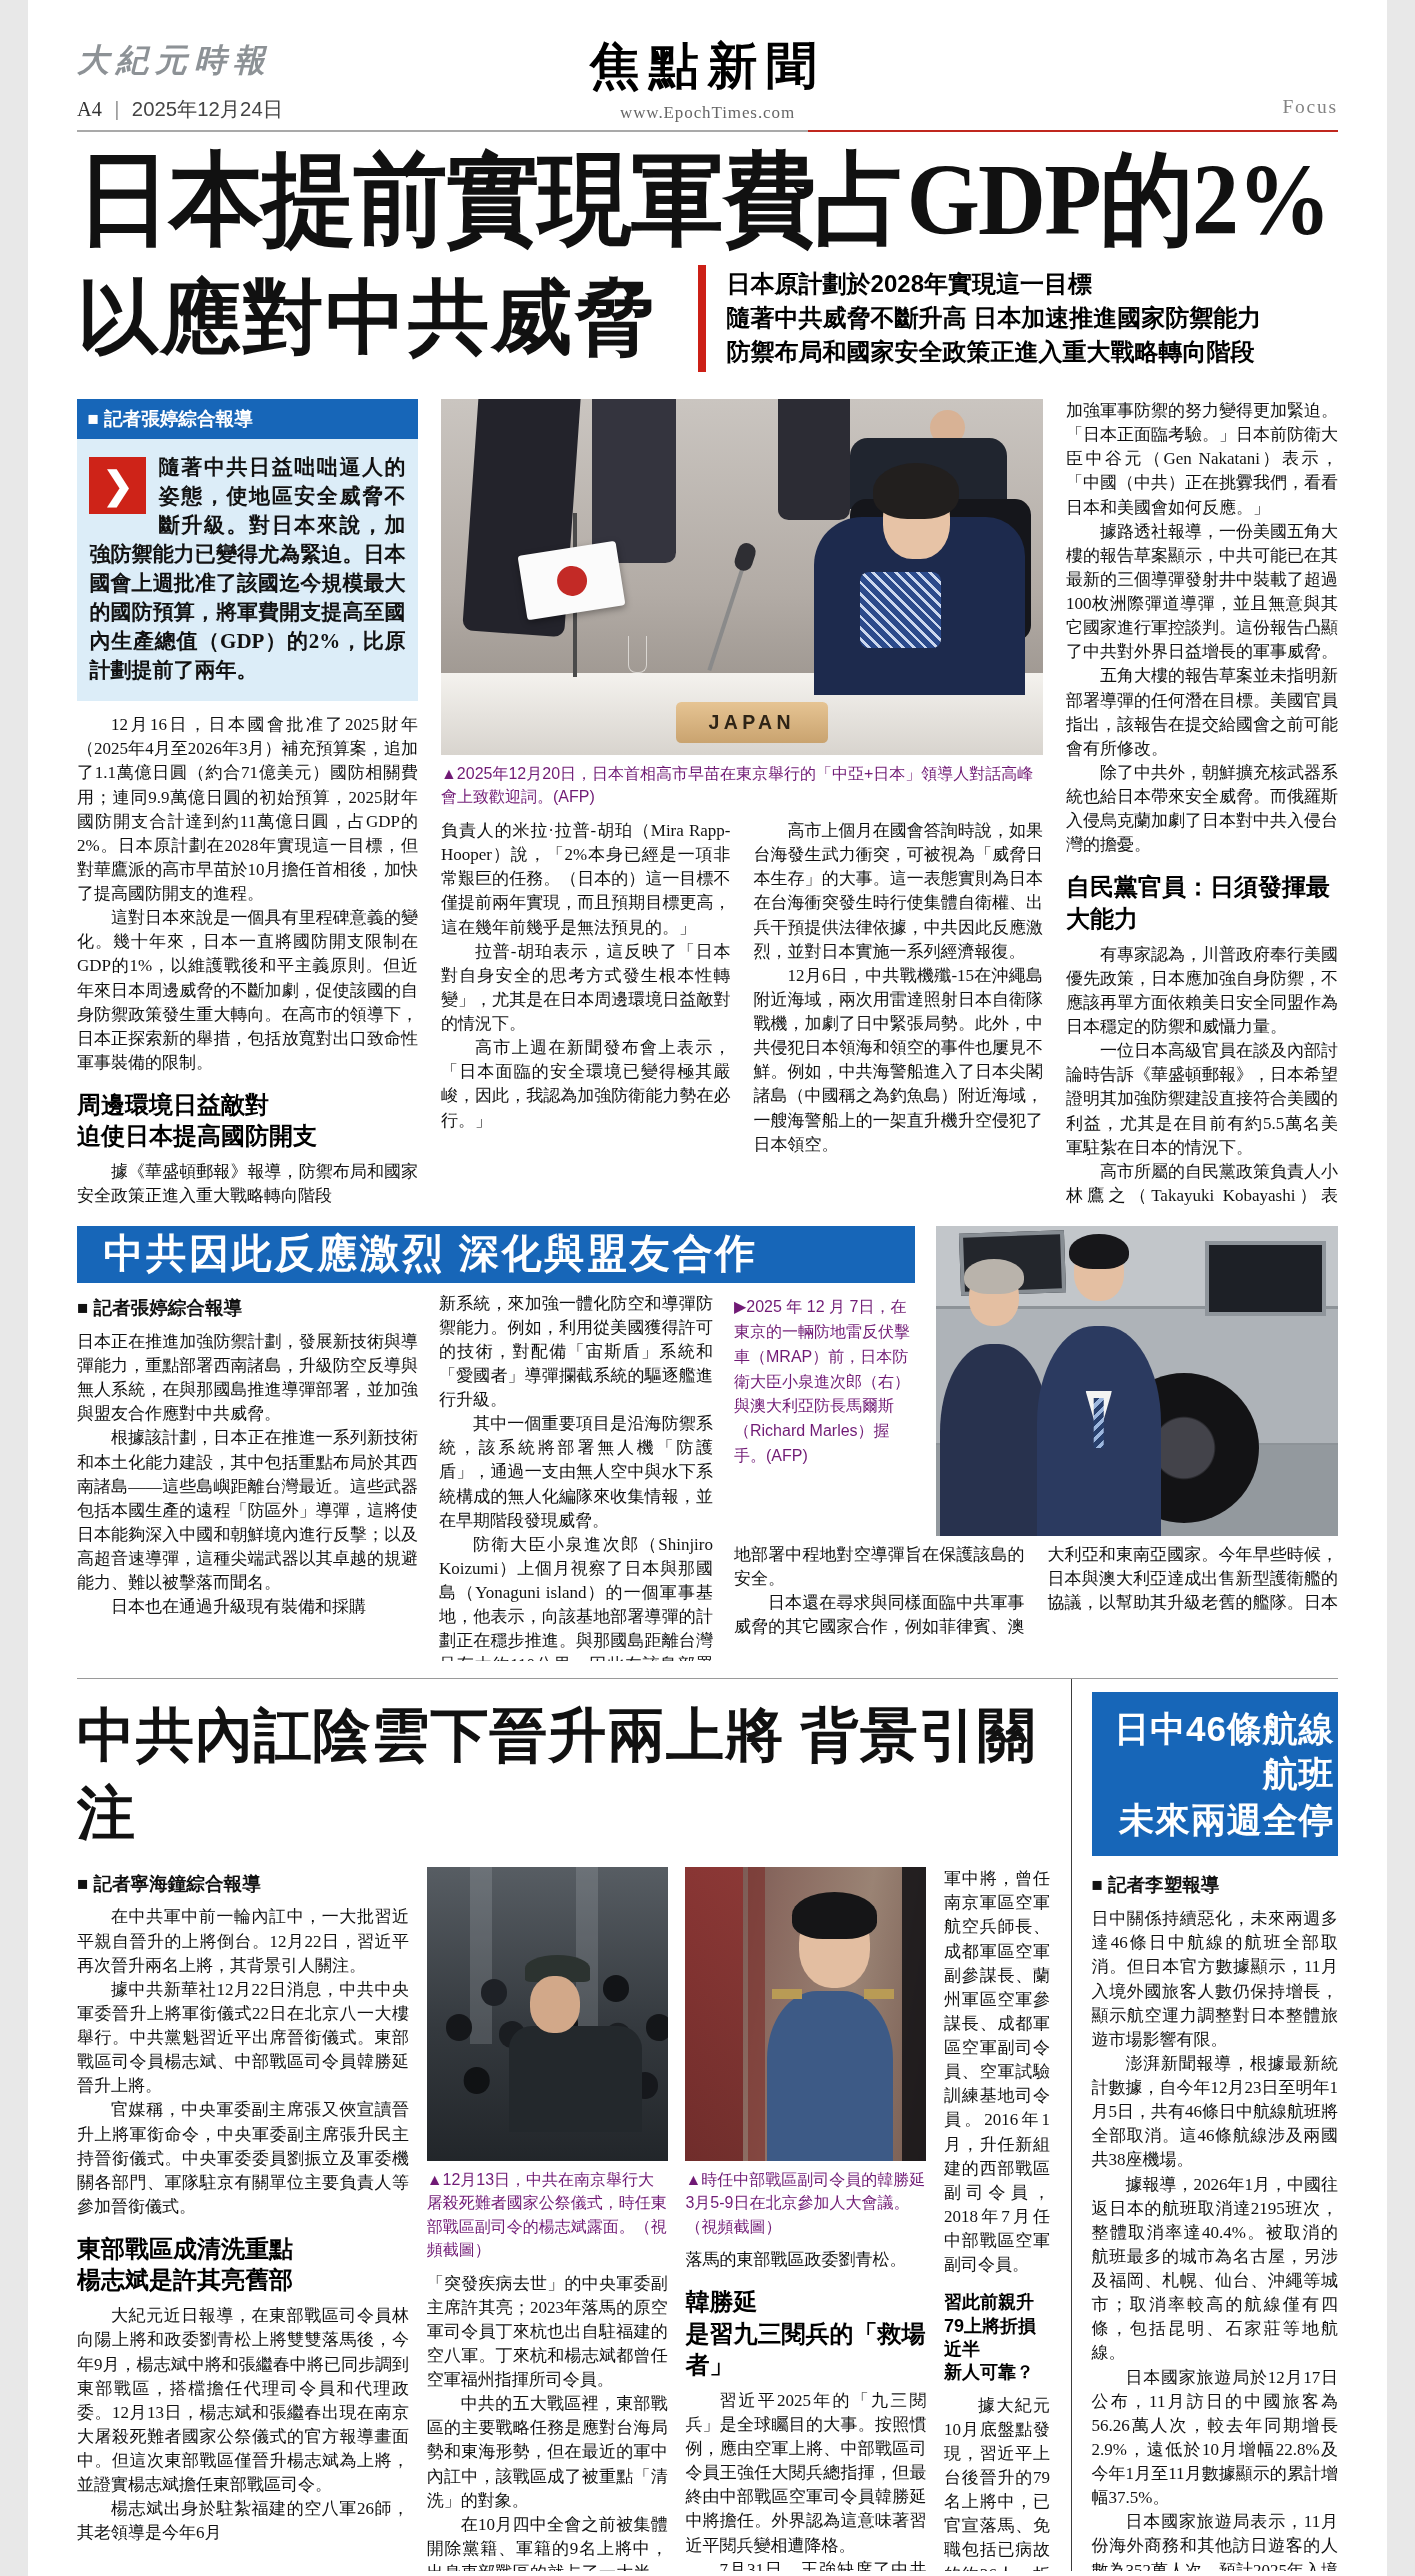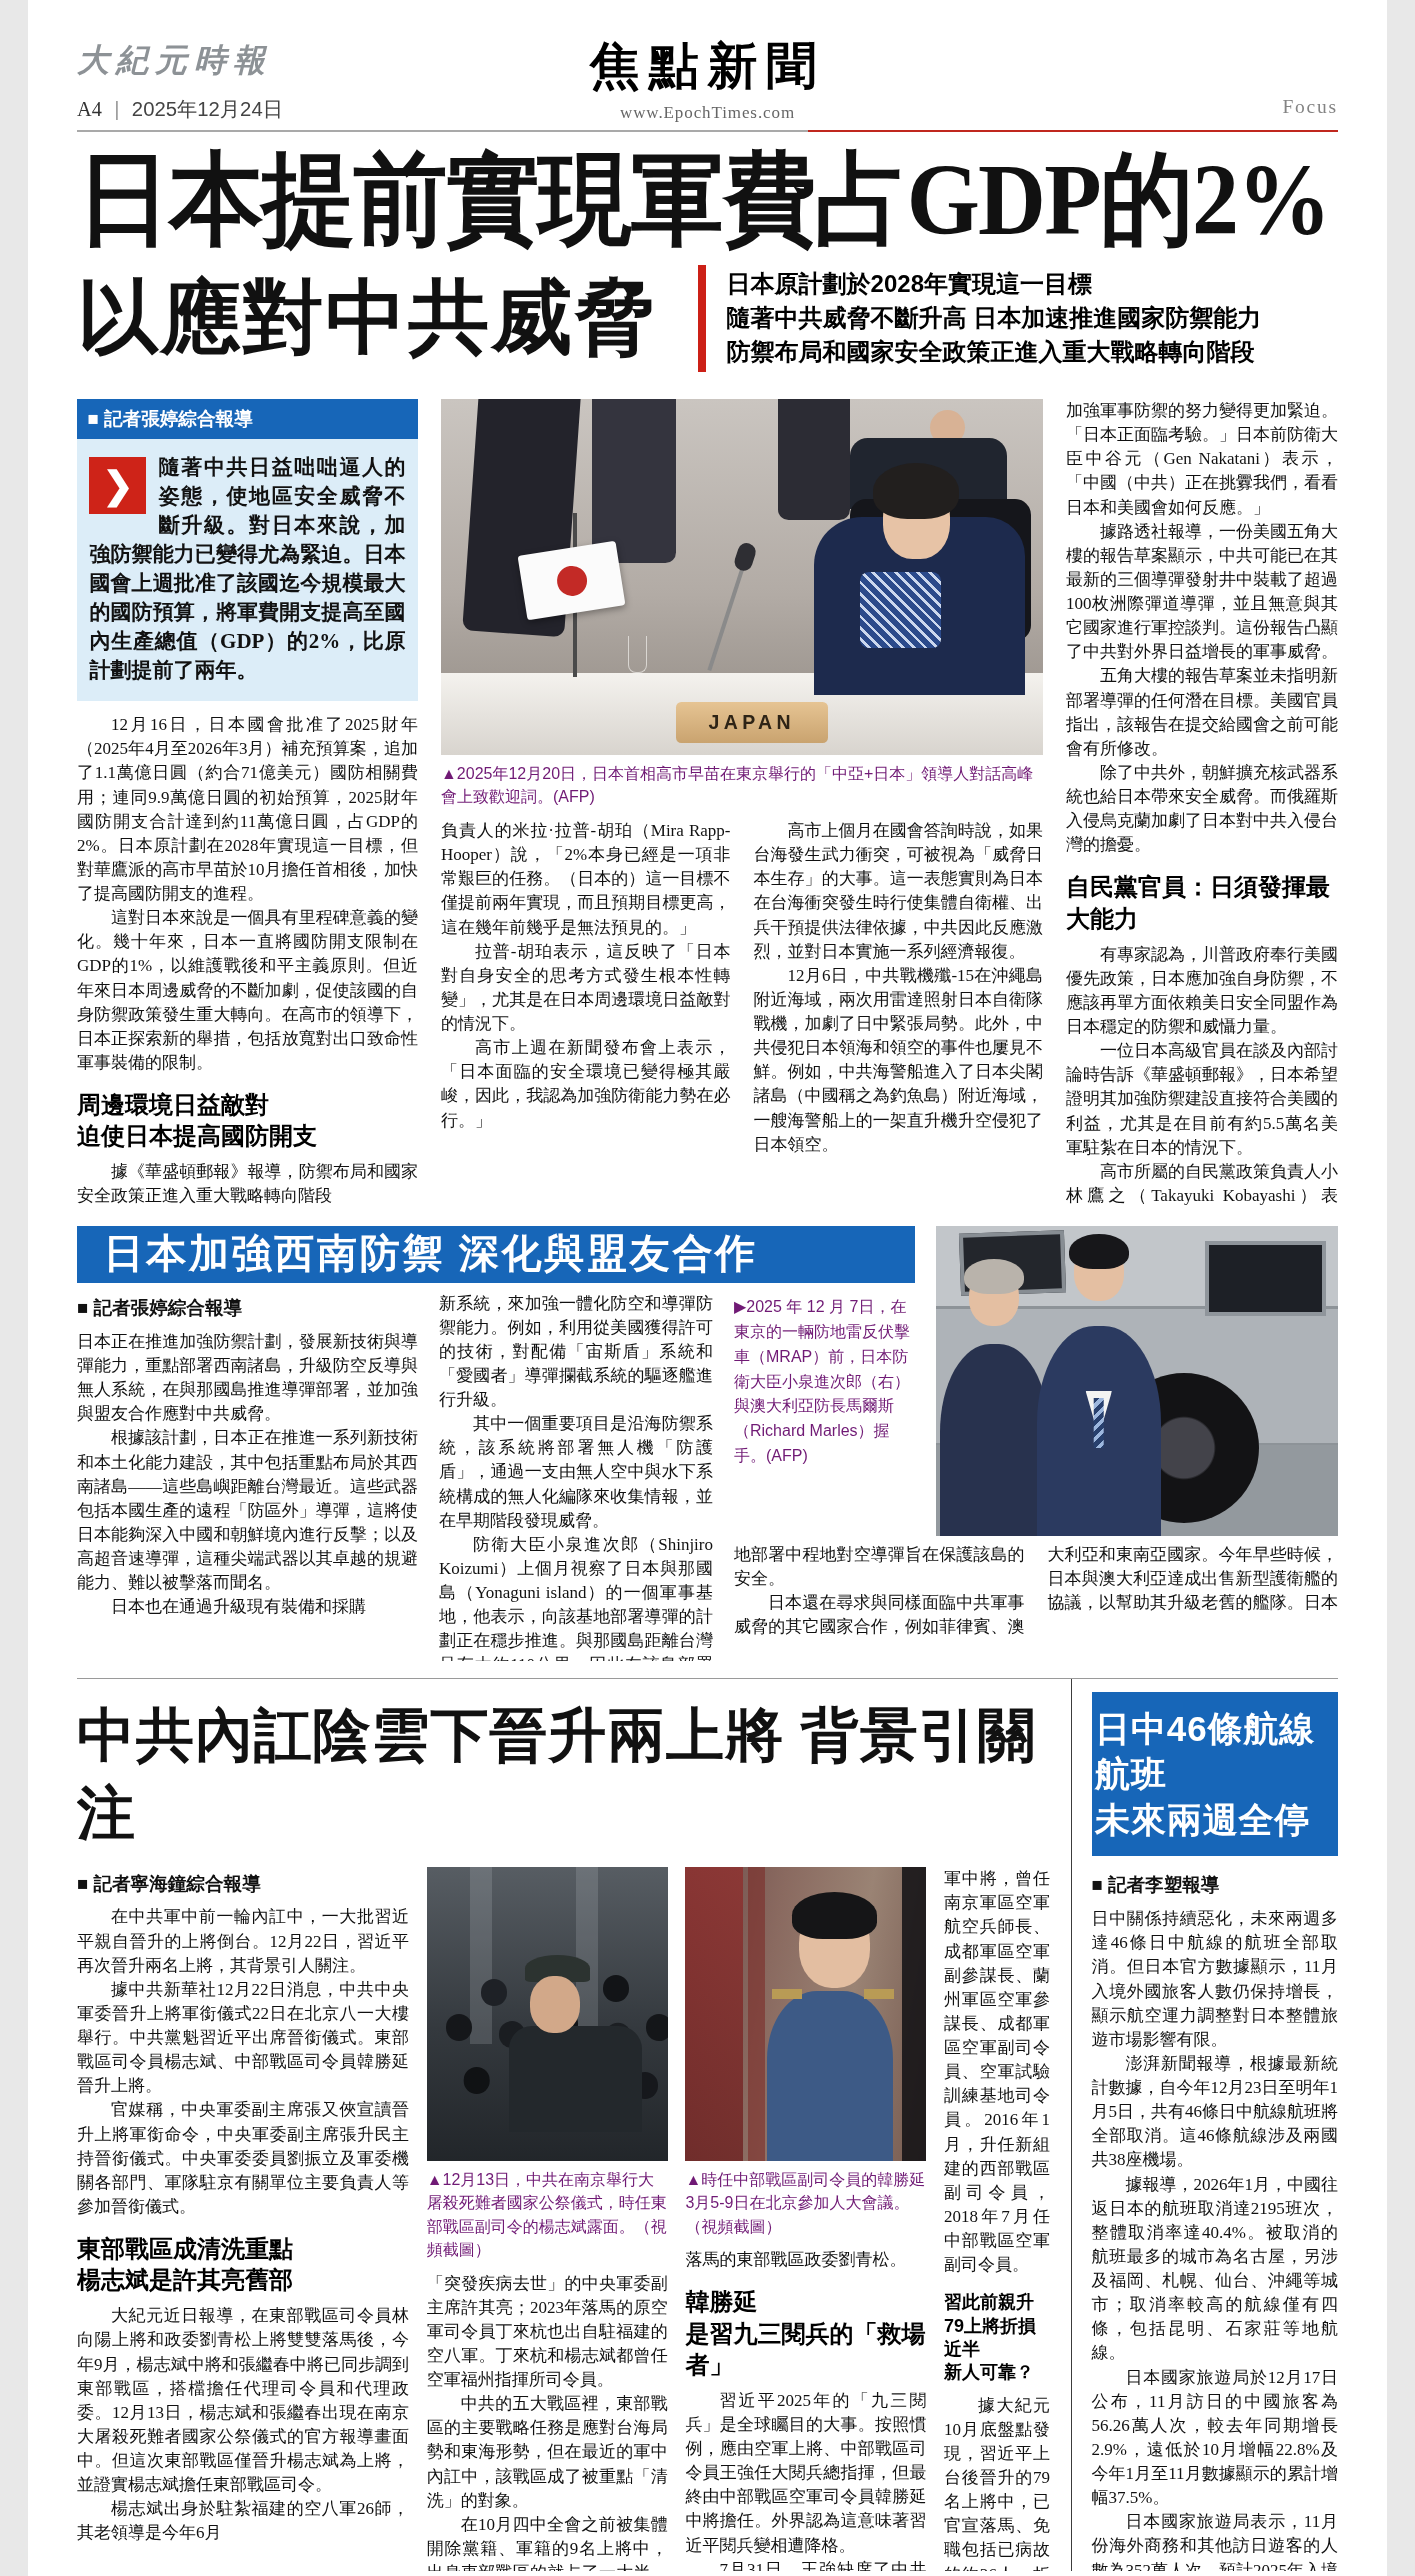--- a/index.html
+++ b/index.html
@@ -127,21 +127,21 @@
   .p4-flag{position:absolute;left:0;top:0;width:24%;height:100%;background:linear-gradient(#8e3230,#6e2524);opacity:.85;}
   .p4-flag2{position:absolute;left:26%;top:0;width:7%;height:100%;background:#7c2b28;opacity:.6;}
   .p4-torso{position:absolute;left:34%;bottom:0;width:52%;height:58%;background:#3d5a86;border-radius:40% 40% 0 0;}
   .p4-head{position:absolute;left:47%;top:13%;width:71px;height:83px;background:#e3bea1;border-radius:46%;}
   .p4-head::before{content:"";position:absolute;top:-16%;left:-10%;width:120%;height:56%;background:#151517;border-radius:50% 50% 36% 36%;}
   .p4-ep1,.p4-ep2{position:absolute;width:30px;height:10.6px;background:#b99b55;bottom:55%;}
   .p4-ep1{left:36%;} .p4-ep2{left:74%;}
   .p4-dark{position:absolute;right:0;top:0;width:10%;height:100%;background:#101114;opacity:.85;}
   
   .b-right{border-left:1.8px solid #3c3c3c;padding:12.4px 0 0 19.5px;overflow:hidden;}
-  .a4box{background:#1766b8;color:#fff;text-align:left;font-family:"Liberation Sans","DejaVu Sans",sans-serif;
+  .a4box{background:#1766b8;color:#fff;text-align:right;font-family:"Liberation Sans","DejaVu Sans",sans-serif;
     font-weight:900;font-size:35px;line-height:1.3;padding:14px 3.5px;white-space:pre-line;letter-spacing:0.9px;}
   .b-right .byline2{margin-top:16px;}
   .b-right .flow .para{font-size:17px;}
 </style>
 </head>
 <body>
 
 <div id="page">
 
   <header class="masthead">
@@ -227,21 +227,21 @@
           <h4 class="subhead">自民黨官員：日須發揮最大能力</h4>
           <p class="para">有專家認為，川普政府奉行美國優先政策，日本應加強自身防禦，不應該再單方面依賴美日安全同盟作為日本穩定的防禦和威懾力量。</p>
           <p class="para">一位日本高級官員在談及內部討論時告訴《華盛頓郵報》，日本希望證明其加強防禦建設直接符合美國的利益，尤其是在目前有約5.5萬名美軍駐紮在日本的情況下。</p>
           <p class="para">高市所屬的自民黨政策負責人小林鷹之（Takayuki Kobayashi）表示，日本希望擁有更強大的威懾能力。</p>
           <p class="para">「這並不是因為別的國家要求我們才作出改變。」小林鷹之說，「在加強與美國關係的同時，日本也需要最大限度地發揮自身能力。」◇</p>
         </div>
     </div>
   </section>
 
   <section class="article2">
-    <div class="banner">日本加強西南防禦 深化與盟友合作</div>
+    <div class="banner">中共因此反應激烈 深化與盟友合作</div>
     <div class="a2c1">
       <div class="byline2">■ 記者張婷綜合報導</div>
       <div class="flow">
           <p class="para cont">日本正在推進加強防禦計劃，發展新技術與導彈能力，重點部署西南諸島，升級防空反導與無人系統，在與那國島推進導彈部署，並加強與盟友合作應對中共威脅。</p>
           <p class="para">根據該計劃，日本正在推進一系列新技術和本土化能力建設，其中包括重點布局於其西南諸島——這些島嶼距離台灣最近。這些武器包括本國生產的遠程「防區外」導彈，這將使日本能夠深入中國和朝鮮境內進行反擊；以及高超音速導彈，這種尖端武器以其卓越的規避能力、難以被擊落而聞名。</p>
           <p class="para">日本也在通過升級現有裝備和採購</p>
         </div>
     </div>
     <div class="a2c2 flow">
         <p class="para cont">新系統，來加強一體化防空和導彈防禦能力。例如，利用從美國獲得許可的技術，對配備「宙斯盾」系統和「愛國者」導彈攔截系統的驅逐艦進行升級。</p>

